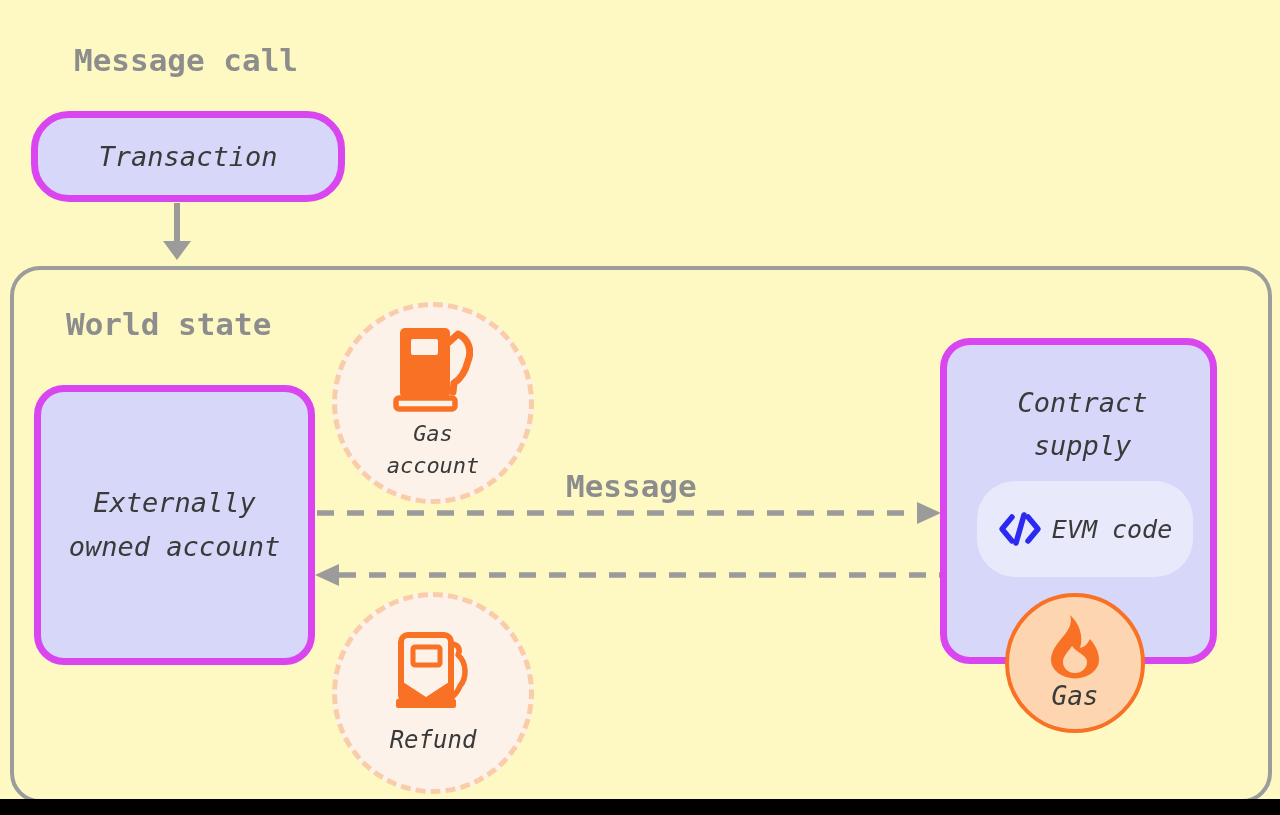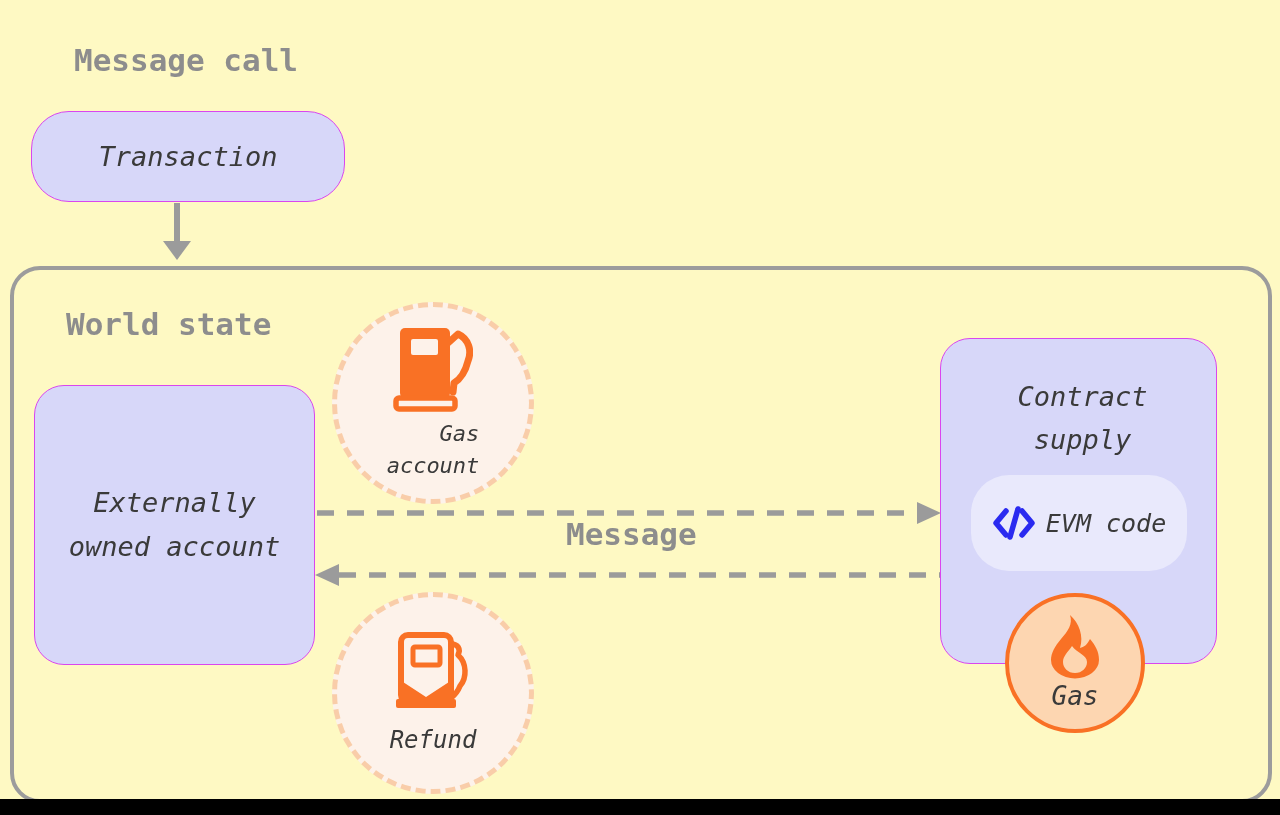--- a/index.html
+++ b/index.html
@@ -20,21 +20,21 @@
     letter-spacing: 0px;
     white-space: nowrap;
   }
   .label-italic {
     font-style: italic;
     color: #3a3a3a;
     white-space: nowrap;
   }
   .node {
     background: #d7d7f9;
-    border: 1px solid #d946ef;
+    border: 7px solid #d946ef;
     display: flex;
     flex-direction: column;
     align-items: center;
     justify-content: center;
     text-align: center;
   }
   .transaction-box {
     left: 31px; top: 111px;
     width: 314px; height: 91px;
     border-radius: 38px;
@@ -72,40 +72,40 @@
     justify-content: center;
     gap: 2px;
   }
   .evm-pill .label-italic { font-size: 25px; }
   .circle {
     border-radius: 50%;
     display: flex;
     flex-direction: column;
     align-items: center;
     justify-content: center;
-    text-align: right;
+    text-align: center;
   }
   .dashed-circle {
     width: 202px; height: 202px;
     background: #fdf2ea;
     border: 5px dashed #f9cda9;
   }
   .gas-supply-circle { left: 332px; top: 302px; }
   .gas-supply-circle .label-italic { font-size: 22px; line-height: 25px; margin-top: 7px; }
   .refund-circle { left: 332px; top: 592px; }
   .refund-circle .label-italic { font-size: 24px; margin-top: 14px; }
   .gas-circle {
     left: 1005px; top: 593px;
     width: 140px; height: 140px;
     background: #fdd6b1;
     border: 4px solid #f97125;
     z-index: 5;
   }
   .gas-circle .label-italic { font-size: 26px; margin-top: 2px; }
-  .msg-label { left: 566px; top: 468px; margin-top: 48px; }
+  .msg-label { left: 566px; top: 468px; }
   svg { display: block; }
 </style>
 </head>
 <body>
 
 <div class="stage">
 
   <div class="abs heading" style="left:74px; top:42px;">Message call</div>
 
   <div class="abs node transaction-box">

